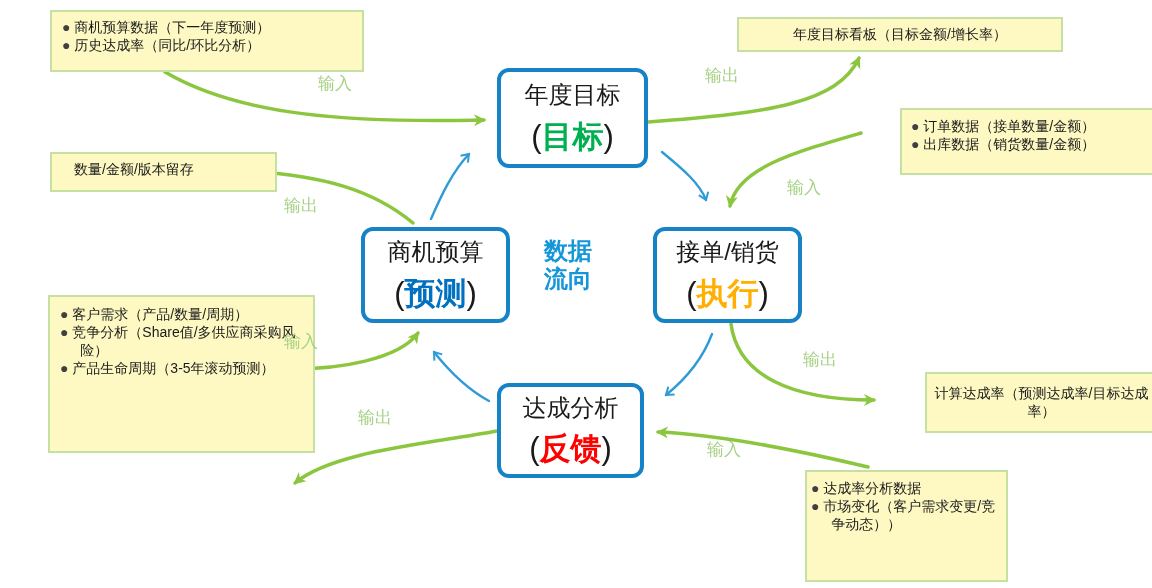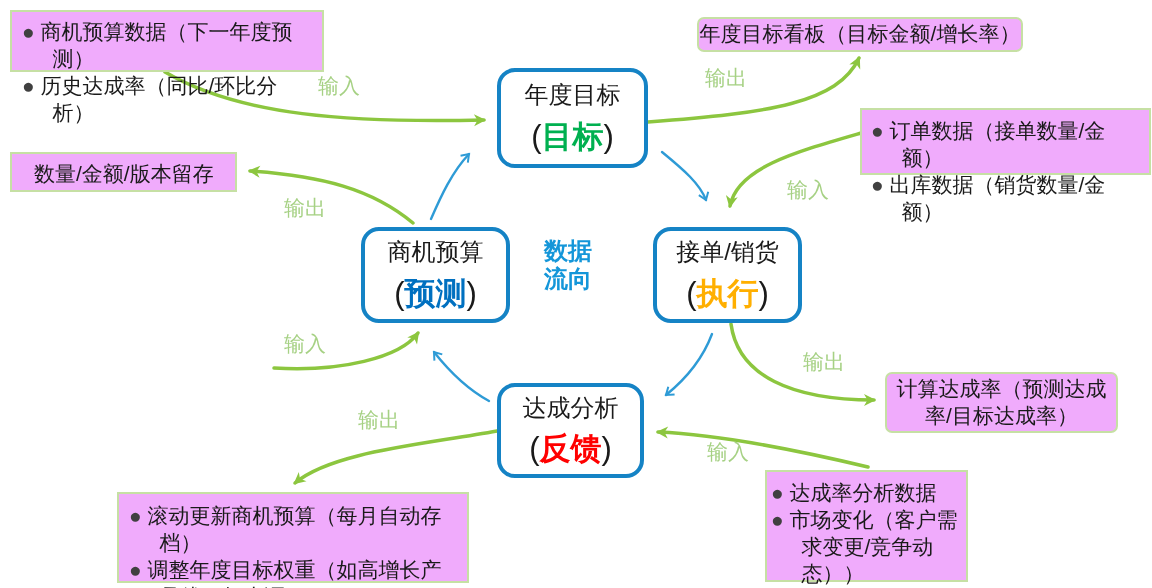--- a/index.html
+++ b/index.html
@@ -9,55 +9,55 @@
   }
   .arrows{position:absolute;left:0;top:0;width:1152px;height:588px;}
   .garrow{stroke:var(--green_arrow);fill:none;stroke-width:3.5;stroke-linecap:round;}
   .barrow{stroke:var(--blue_arrow);fill:none;stroke-width:2.4;stroke-linecap:round;}
   .mk-g{fill:var(--green_arrow);}
   .mk-b{stroke:var(--blue_arrow);fill:none;stroke-width:2;}
 
   
   .node{
     position:absolute;background:#ffffff;border:4px solid var(--node_border);
-    border-radius:18px;display:flex;flex-direction:column;justify-content:center;
+    border-radius:12px;display:flex;flex-direction:column;justify-content:center;
     align-items:center;z-index:3;
   }
   .node-title{font-size:24px;color:#1a1a1a;line-height:1.1;}
   .node-tag{font-size:31px;color:#1a1a1a;margin-top:11px;line-height:1.1;}
   .tag{font-weight:bold;}
   .tag-goal{color:var(--tag_goal);}
   .tag-execute{color:var(--tag_execute);}
   .tag-feedback{color:var(--tag_feedback);}
   .tag-forecast{color:var(--tag_forecast);}
   #node-annual-goal{left:497px;top:68px;width:143px;height:92px;}
   #node-order-sales{left:653px;top:227px;width:141px;height:88px;}
   #node-achievement{left:497px;top:383px;width:139px;height:87px;}
   #node-opportunity{left:338px;top:227px;width:141px;height:88px;margin-left:23px;}
 
   
   .ibox{
-    position:absolute;background:#f0abfc;border:2.5px solid var(--box_border);
-    font-size:21px;color:#1a1a1a;line-height:1.28;z-index:2;
+    position:absolute;background:#fef9c3;border:2.5px solid var(--box_border);
+    font-size:14px;color:#1a1a1a;line-height:1.28;z-index:2;margin-left:40px;
   }
   .ibox ul{list-style:none;margin:0;padding:0;}
   .ibox li{padding-left:1.45em;text-indent:-1.45em;}
   .ibox li::before{content:"\25CF\00A0";color:#404040;}
-  .ibox.center{display:flex;align-items:center;justify-content:center;text-align:center;border-radius:7px;}
+  .ibox.center{display:flex;align-items:center;justify-content:center;text-align:center;}
   #box-budget-history{left:10px;top:10px;width:290px;height:44px;padding:7px 10px;}
   #box-kanban{left:697px;top:17px;width:322px;height:31px;}
   #box-retention{left:10px;top:152px;width:201px;height:22px;padding:7px 0 7px 22px;}
   #box-orders{left:860px;top:108px;width:269px;height:47px;padding:8px 9px;}
   #box-customer{left:8px;top:295px;width:243px;height:136px;padding:9px 10px;}
   #box-rate-calc{left:885px;top:372px;width:229px;height:57px;}
   #box-rate-analysis{left:765px;top:470px;width:191px;height:92px;padding:8px 4px;}
   #box-rolling{left:117px;top:492px;width:328px;height:69px;padding:9px 10px;}
 
   
-  .flow-label{position:absolute;font-size:21px;color:var(--flow_label);z-index:2;}
+  .flow-label{position:absolute;font-size:17px;color:var(--flow_label);z-index:2;}
   #lbl-input-annual-goal{left:318px;top:72px;}
   #lbl-output-annual-goal{left:705px;top:64px;}
   #lbl-input-order-sales{left:787px;top:176px;}
   #lbl-output-order-sales{left:803px;top:348px;}
   #lbl-input-achievement{left:707px;top:438px;}
   #lbl-output-achievement{left:358px;top:406px;}
   #lbl-input-opportunity{left:284px;top:330px;}
   #lbl-output-opportunity{left:284px;top:194px;}
 
   
@@ -131,38 +131,39 @@
     <span>数量/金额/版本留存</span>
   </div>
 
   <div class="ibox" id="box-orders">
     <ul>
       <li>订单数据（接单数量/金额）</li>
       <li>出库数据（销货数量/金额）</li>
     </ul>
   </div>
 
+  <div class="ibox" id="box-customer">
+    <ul>
+      <li>客户需求（产品/数量/周期）</li>
+      <li>竞争分析（Share值/多供应商采购风险）</li>
+      <li>产品生命周期（3-5年滚动预测）</li>
+    </ul>
+  </div>
 
   <div class="ibox center" id="box-rate-calc">
     <span>计算达成率（预测达成率/目标达成率）</span>
   </div>
 
   <div class="ibox" id="box-rate-analysis">
     <ul>
       <li>达成率分析数据</li>
       <li>市场变化（客户需求变更/竞争动态））</li>
     </ul>
   </div>
 
-  <div class="ibox" id="box-rolling">
-    <ul>
-      <li>滚动更新商机预算（每月自动存档）</li>
-      <li>调整年度目标权重（如高增长产品线目标上调）</li>
-    </ul>
-  </div>
 
   <div class="flow-label" id="lbl-input-annual-goal">输入</div>
   <div class="flow-label" id="lbl-output-annual-goal">输出</div>
   <div class="flow-label" id="lbl-input-order-sales">输入</div>
   <div class="flow-label" id="lbl-output-order-sales">输出</div>
   <div class="flow-label" id="lbl-input-achievement">输入</div>
   <div class="flow-label" id="lbl-output-achievement">输出</div>
   <div class="flow-label" id="lbl-input-opportunity">输入</div>
   <div class="flow-label" id="lbl-output-opportunity">输出</div>
 

